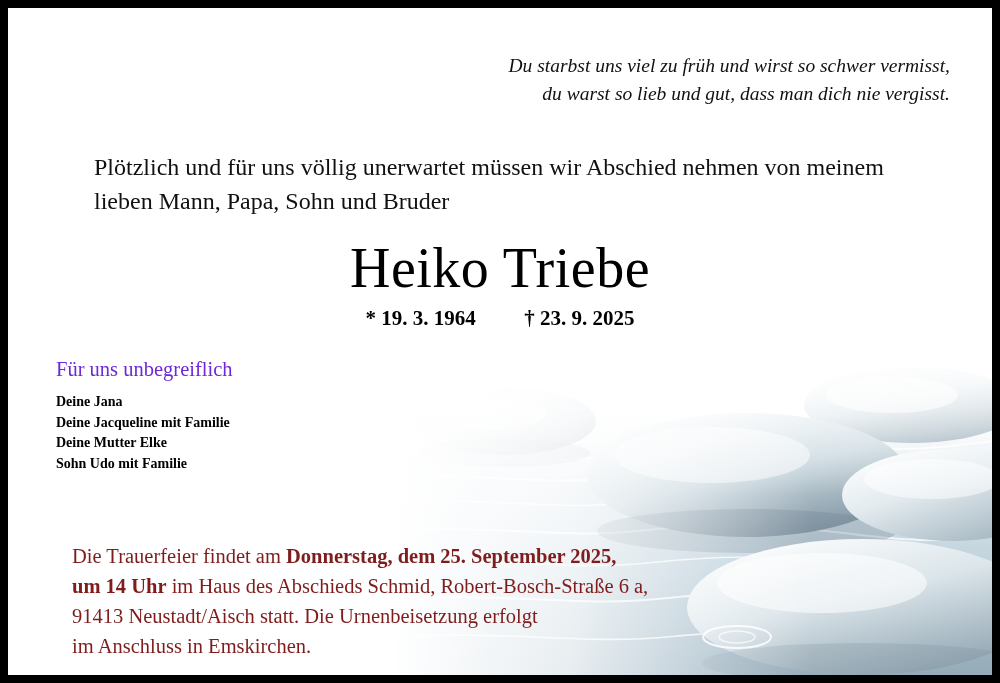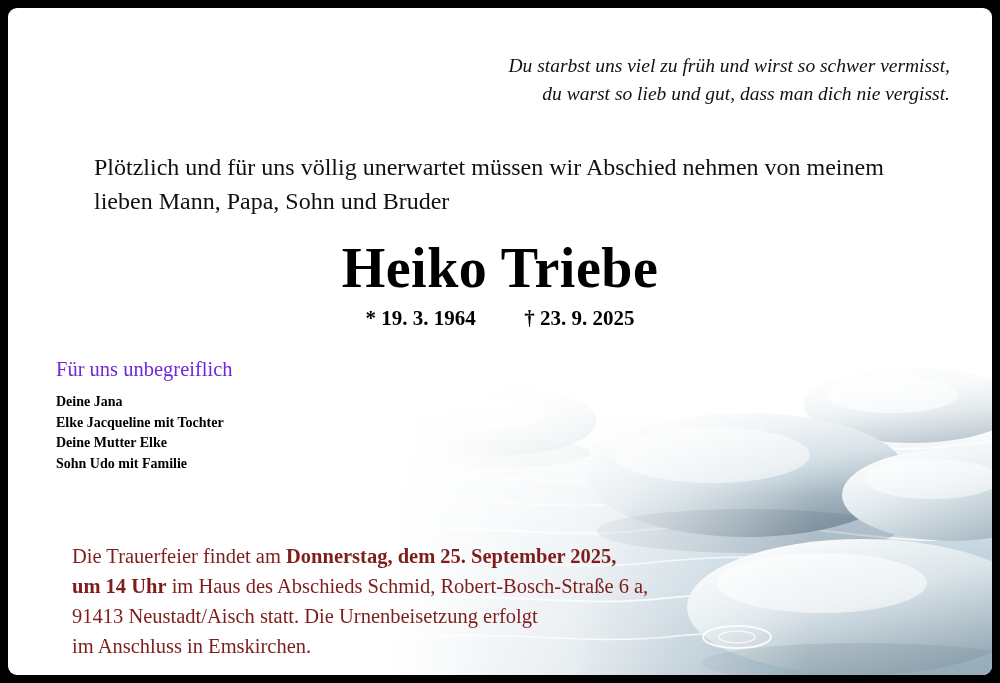--- a/index.html
+++ b/index.html
@@ -16,21 +16,20 @@
     padding: 8px;
     overflow: hidden;
     font-family: "Liberation Serif", serif;
   }
   .card {
     position: relative;
     width: 984px;
     height: 667px;
     background: #ffffff;
     overflow: hidden;
-    border-radius: 9px;
   }
 
   
   .art {
     position: absolute;
     right: 0;
     bottom: 0;
     width: 600px;
     height: 330px;
     overflow: hidden;
@@ -61,21 +60,21 @@
     white-space: pre-line;
     margin-left: 38px;
   }
   .name {
     position: absolute;
     top: 228px;
     left: 0;
     width: 984px;
     text-align: center;
     font-size: 56px;
-    font-weight: bold;
+    font-weight: normal;
     letter-spacing: 0.5px;
     color: #000000;
   }
   .dates {
     position: absolute;
     top: 298px;
     left: 0;
     width: 984px;
     text-align: center;
     font-size: 21px;
@@ -205,21 +204,21 @@
     <div class="dates">
       <span>* 19. 3. 1964</span>
       <span class="gap"></span>
       <span>† 23. 9. 2025</span>
     </div>
 
     <div class="lead">Für uns unbegreiflich</div>
 
     <div class="family">
       <div>Deine Jana</div>
-      <div>Elke Jacqueline mit Tochter</div>
+      <div>Deine Jacqueline mit Familie</div>
       <div>Deine Mutter Elke</div>
       <div>Sohn Udo mit Familie</div>
     </div>
 
     <div class="service">
       <span>Die Trauerfeier findet am </span><b>Donnerstag, dem 25. September 2025,</b><br>
       <b>um 14 Uhr</b><span> im Haus des Abschieds Schmid, Robert-Bosch-Straße 6 a,</span><br>
       <span>91413 Neustadt/Aisch statt. Die Urnenbeisetzung erfolgt</span><br>
       <span>im Anschluss in Emskirchen.</span>
     </div>

